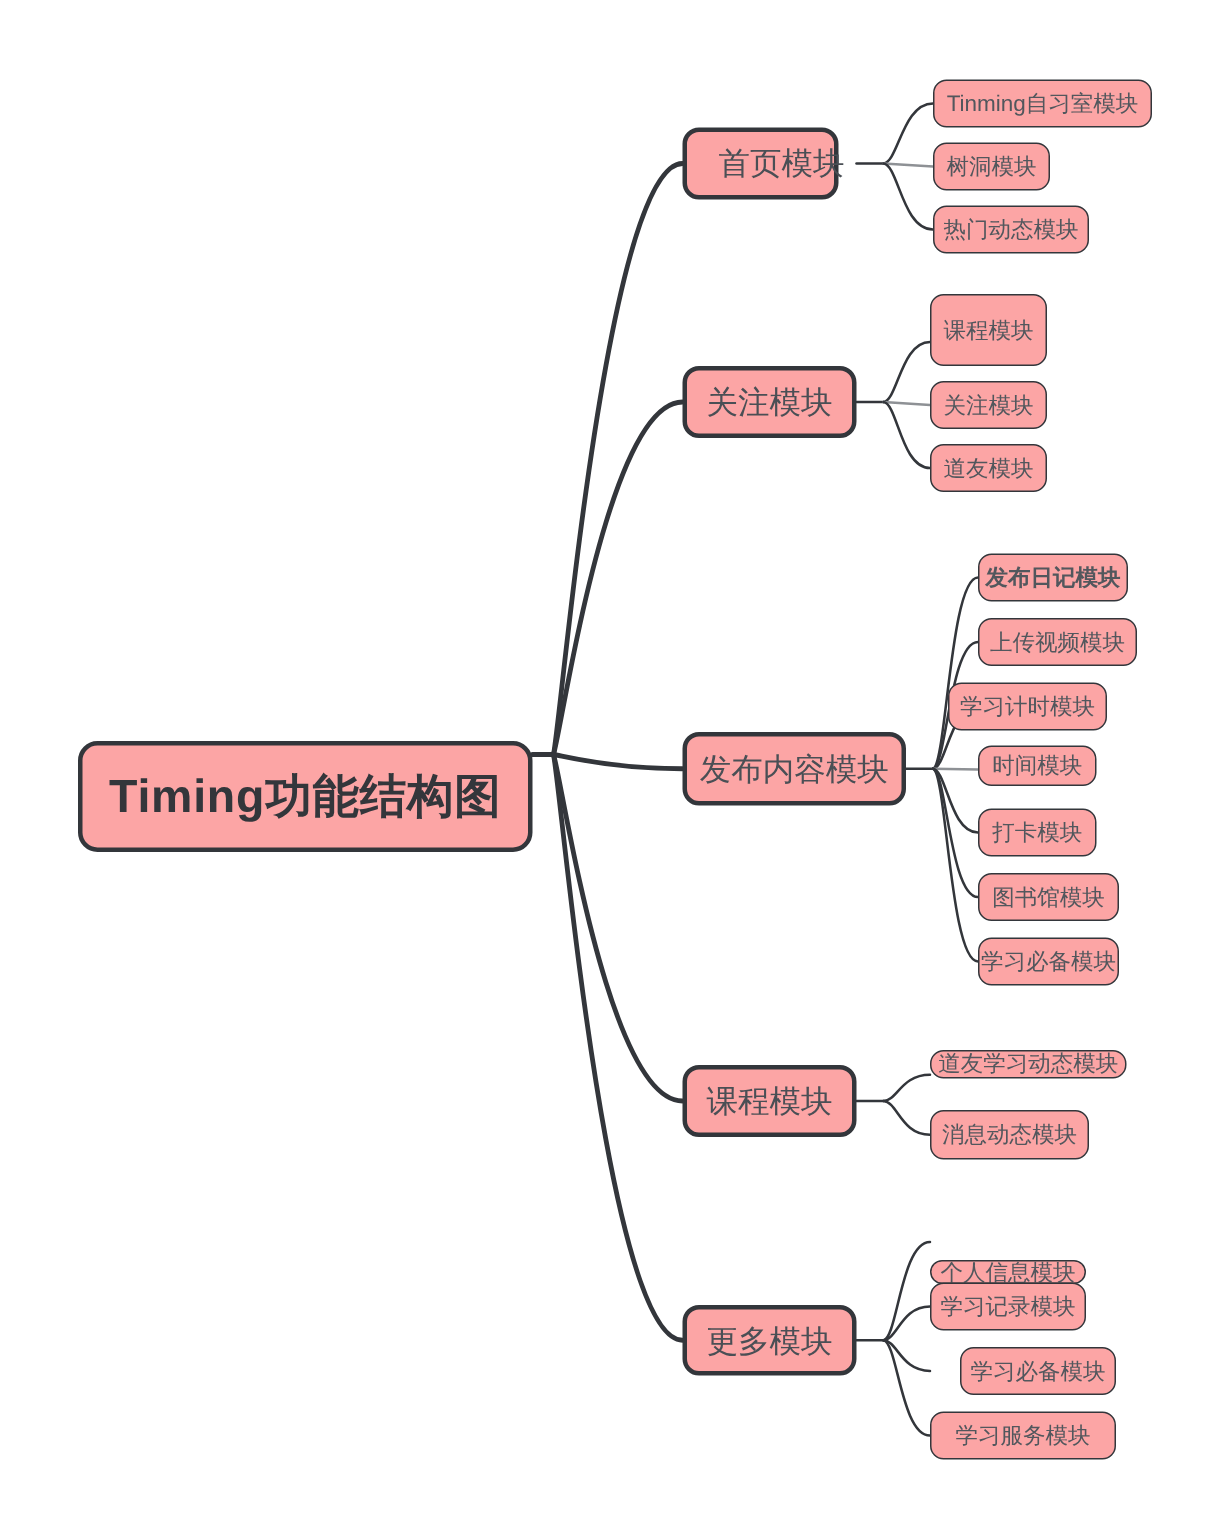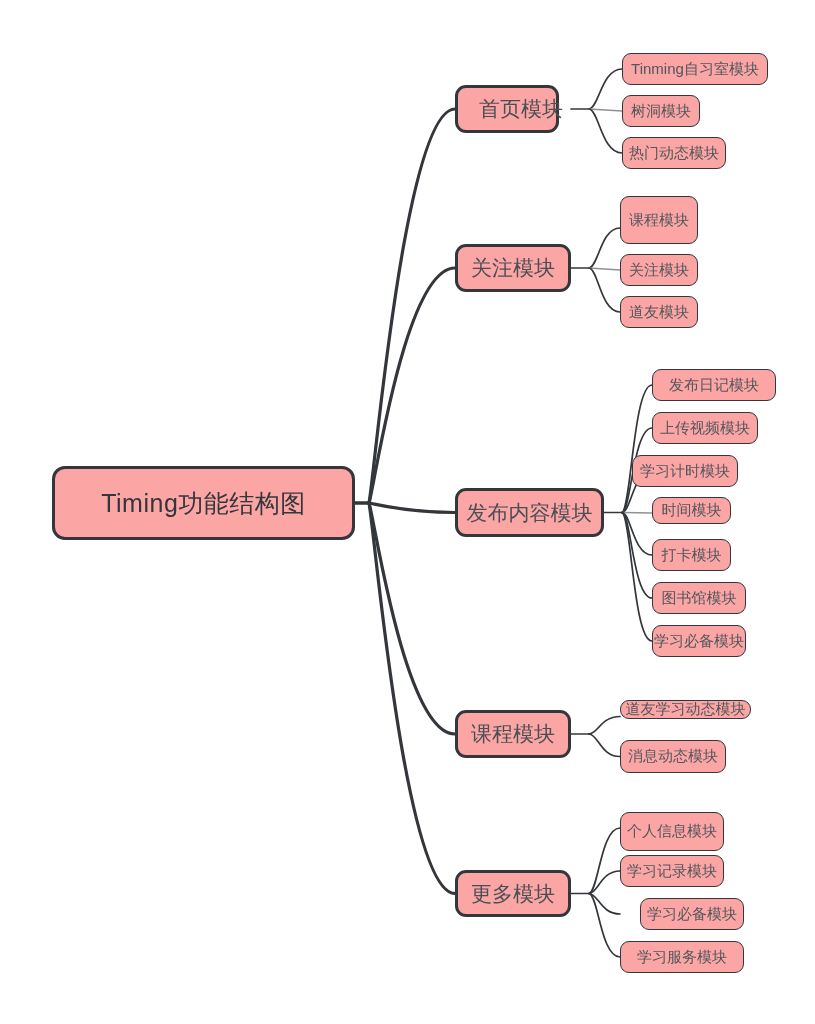--- a/index.html
+++ b/index.html
@@ -34,23 +34,24 @@
     align-items: center;
     justify-content: center;
     background: #fca5a5;
     white-space: nowrap;
     text-align: center;
   }
   .node-root {
     border: 3.5px solid #33363b;
     border-radius: 13px;
     color: #33363b;
-    font-weight: normal;
-    font-size: 25px;
+    font-weight: bold;
+    font-size: 31px;
     letter-spacing: 0.5px;
+    margin-top: 28px;
   }
   .node-branch {
     border: 3px solid #33363b;
     border-radius: 11px;
     color: #4a4f55;
     font-weight: normal;
     font-size: 21px;
   }
   .node-leaf {
     border: 1.6px solid #33363b;
@@ -100,29 +101,29 @@
       <div class="node node-root" style="left: 52px; top: 466px; width: 303px; height: 74px;">Timing功能结构图</div>
       <div class="node node-branch" style="left: 455px; top: 85px; width: 104px; height: 48px; padding-left: 28px;">首页模块</div>
       <div class="node node-leaf" style="left: 622px; top: 53px; width: 146px; height: 32px;">Tinming自习室模块</div>
       <div class="node node-leaf" style="left: 622px; top: 95px; width: 78px; height: 32px;">树洞模块</div>
       <div class="node node-leaf" style="left: 622px; top: 137px; width: 104px; height: 32px;">热门动态模块</div>
       <div class="node node-branch" style="left: 455px; top: 244px; width: 116px; height: 48px;">关注模块</div>
       <div class="node node-leaf" style="left: 620px; top: 196px; width: 78px; height: 48px;">课程模块</div>
       <div class="node node-leaf" style="left: 620px; top: 254px; width: 78px; height: 32px;">关注模块</div>
       <div class="node node-leaf" style="left: 620px; top: 296px; width: 78px; height: 32px;">道友模块</div>
       <div class="node node-branch" style="left: 455px; top: 488px; width: 149px; height: 49px;">发布内容模块</div>
-      <div class="node node-leaf" style="left: 652px; top: 369px; width: 124px; height: 32px;">发布日记模块</div>
+      <div class="node node-leaf" style="left: 652px; top: 369px; width: 100px; height: 32px; font-weight: bold;">发布日记模块</div>
       <div class="node node-leaf" style="left: 652px; top: 412px; width: 106px; height: 32px;">上传视频模块</div>
       <div class="node node-leaf" style="left: 632px; top: 455px; width: 106px; height: 32px;">学习计时模块</div>
       <div class="node node-leaf" style="left: 652px; top: 497px; width: 79px; height: 27px;">时间模块</div>
       <div class="node node-leaf" style="left: 652px; top: 539px; width: 79px; height: 32px;">打卡模块</div>
       <div class="node node-leaf" style="left: 652px; top: 582px; width: 94px; height: 32px;">图书馆模块</div>
       <div class="node node-leaf" style="left: 652px; top: 625px; width: 94px; height: 32px;">学习必备模块</div>
       <div class="node node-branch" style="left: 455px; top: 710px; width: 116px; height: 48px;">课程模块</div>
       <div class="node node-leaf" style="left: 620px; top: 700px; width: 131px; height: 19px;">道友学习动态模块</div>
       <div class="node node-leaf" style="left: 620px; top: 740px; width: 106px; height: 33px;">消息动态模块</div>
       <div class="node node-branch" style="left: 455px; top: 870px; width: 116px; height: 47px;">更多模块</div>
-      <div class="node node-leaf" style="left: 620px; top: 812px; width: 104px; height: 39px;">个人信息模块</div>
+      <div class="node node-leaf" style="left: 620px; top: 840px; width: 104px; height: 16px;">个人信息模块</div>
       <div class="node node-leaf" style="left: 620px; top: 855px; width: 104px; height: 32px;">学习记录模块</div>
       <div class="node node-leaf" style="left: 620px; top: 898px; width: 104px; height: 32px; margin-left: 20px;">学习必备模块</div>
       <div class="node node-leaf" style="left: 620px; top: 941px; width: 124px; height: 32px;">学习服务模块</div>
     </div>
 </div>
 
 </body></html>

